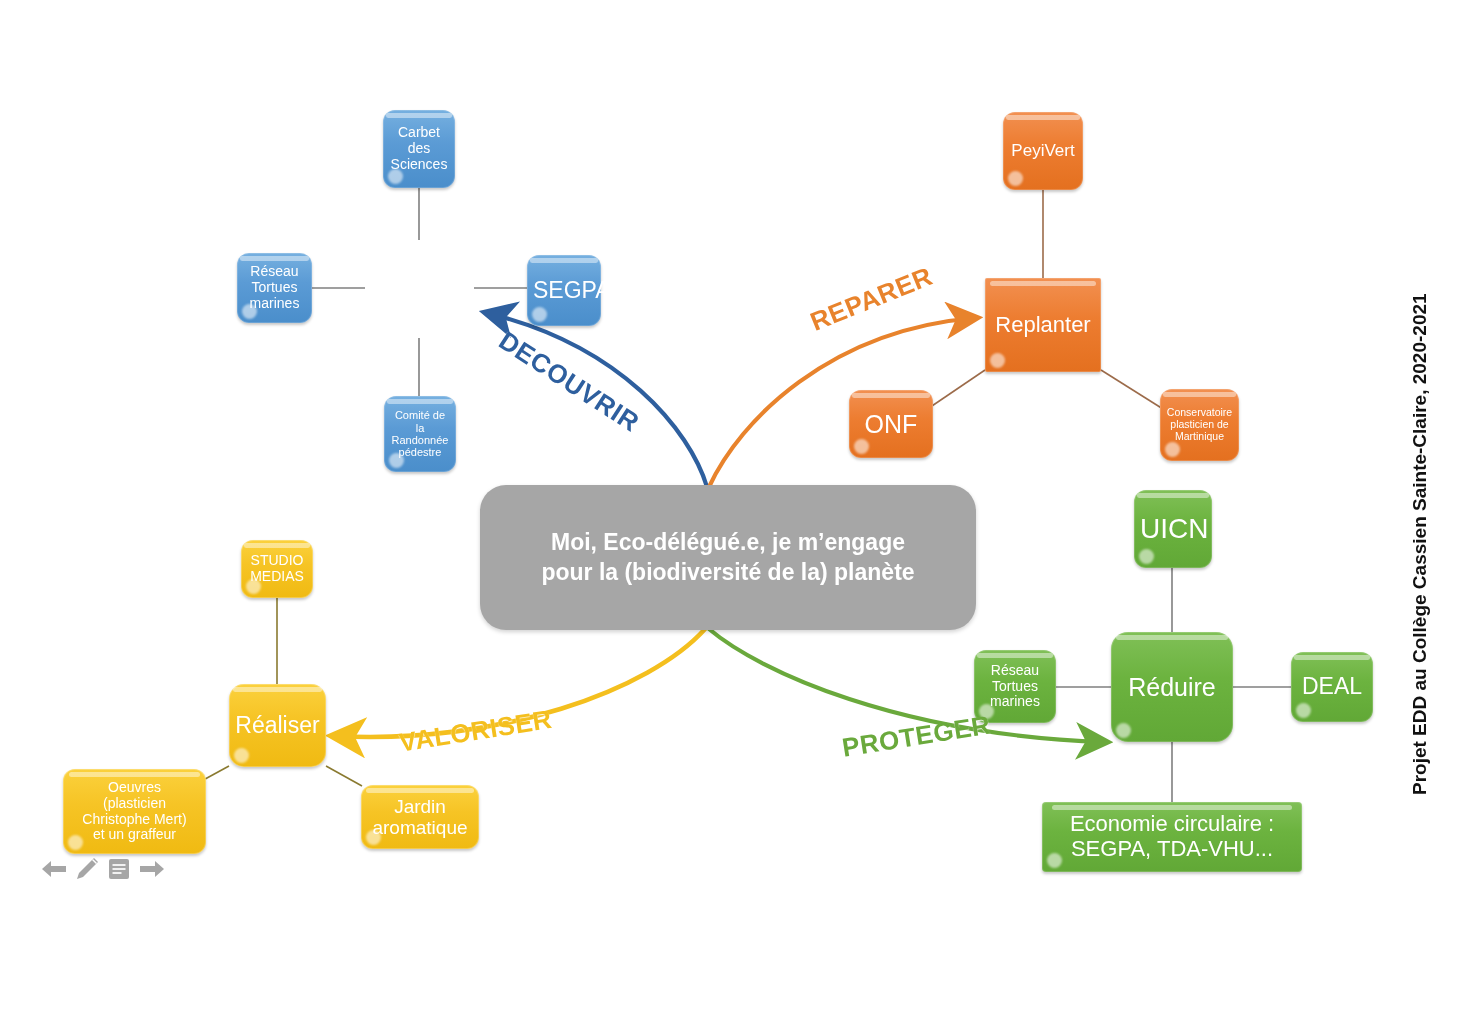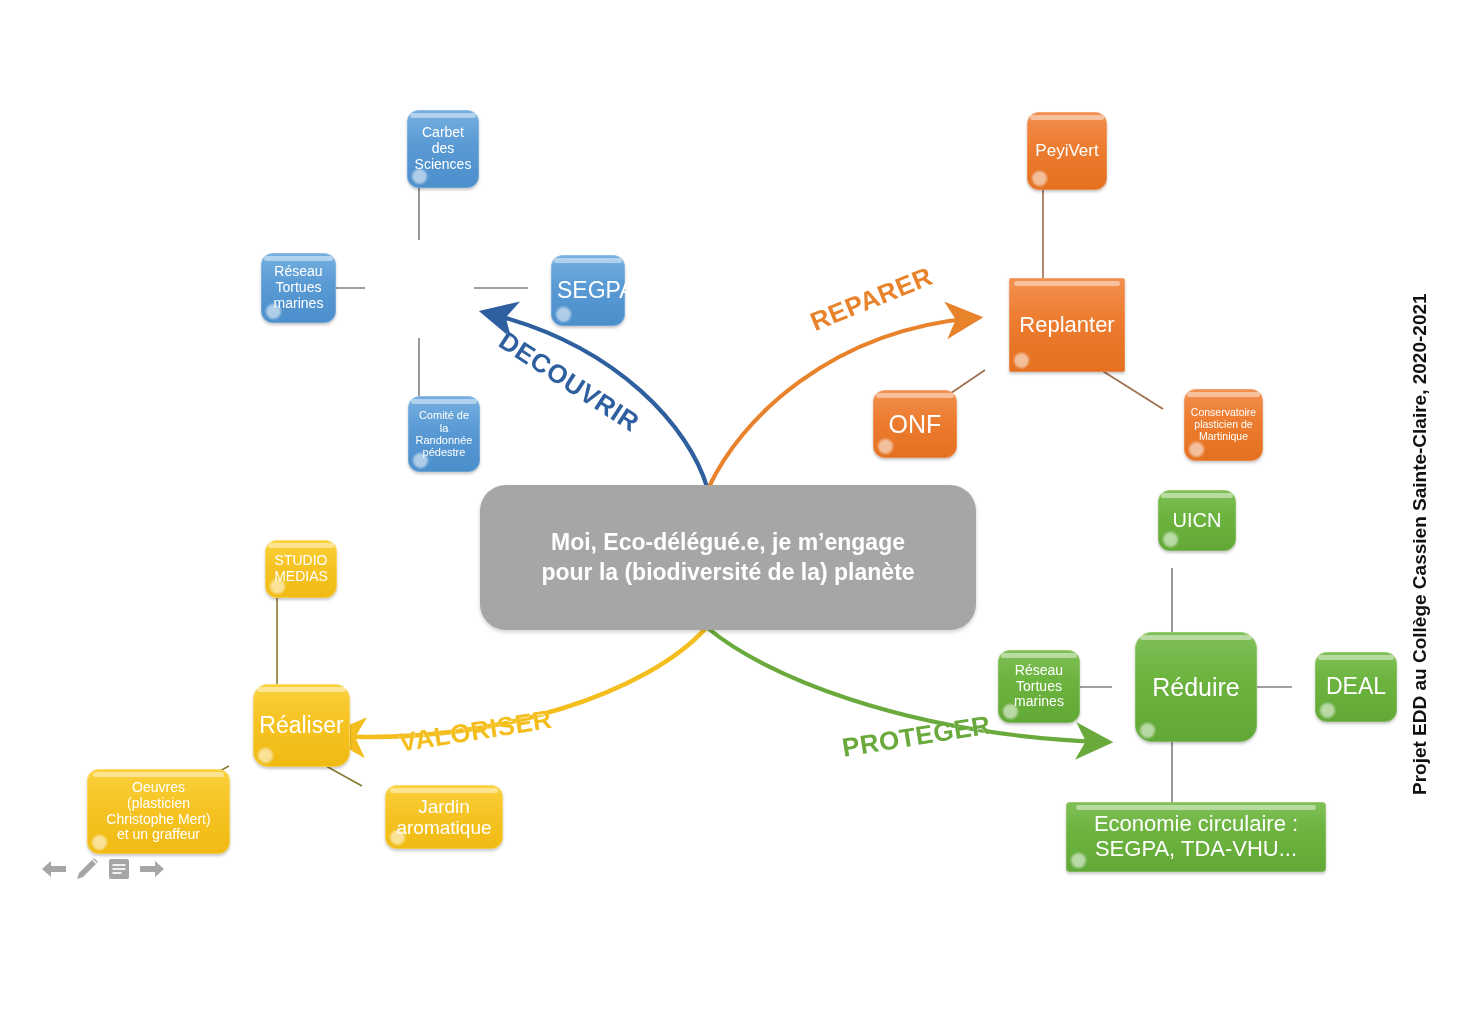--- a/index.html
+++ b/index.html
@@ -29,21 +29,20 @@
     display:flex;
     align-items:center;
     justify-content:center;
     text-align:center;
     color:#ffffff;
     line-height:1.12;
     border-radius:12px;
     padding:4px 6px;
     z-index:5;
     overflow:visible;
-    margin-left:24px;
   }
   .node .lbl{ display:block; width:100%; }
 
   
   .node::before{
     content:"";
     position:absolute;
     left:4%; right:4%; top:3px; height:5px;
     border-radius:6px;
     background:rgba(255,255,255,.45);
@@ -228,21 +227,21 @@
   </div>
 
   <div class="node orange" style="left:1160px; top:389px; width:79px; height:72px; font-size:10.5px;">
     <span class="lbl">
       <span>Conservatoire</span><br>
       <span>plasticien de</span><br>
       <span>Martinique</span>
     </span>
   </div>
 
-  <div class="node green" style="left:1134px; top:490px; width:78px; height:61px; font-size:20px;">
+  <div class="node green" style="left:1134px; top:490px; width:78px; height:78px; font-size:28px;">
     <span class="lbl">UICN</span>
   </div>
 
   <div class="node green" style="left:974px; top:650px; width:82px; height:73px; font-size:14px;">
     <span class="lbl">
       <span>Réseau</span><br>
       <span>Tortues</span><br>
       <span>marines</span>
     </span>
   </div>

